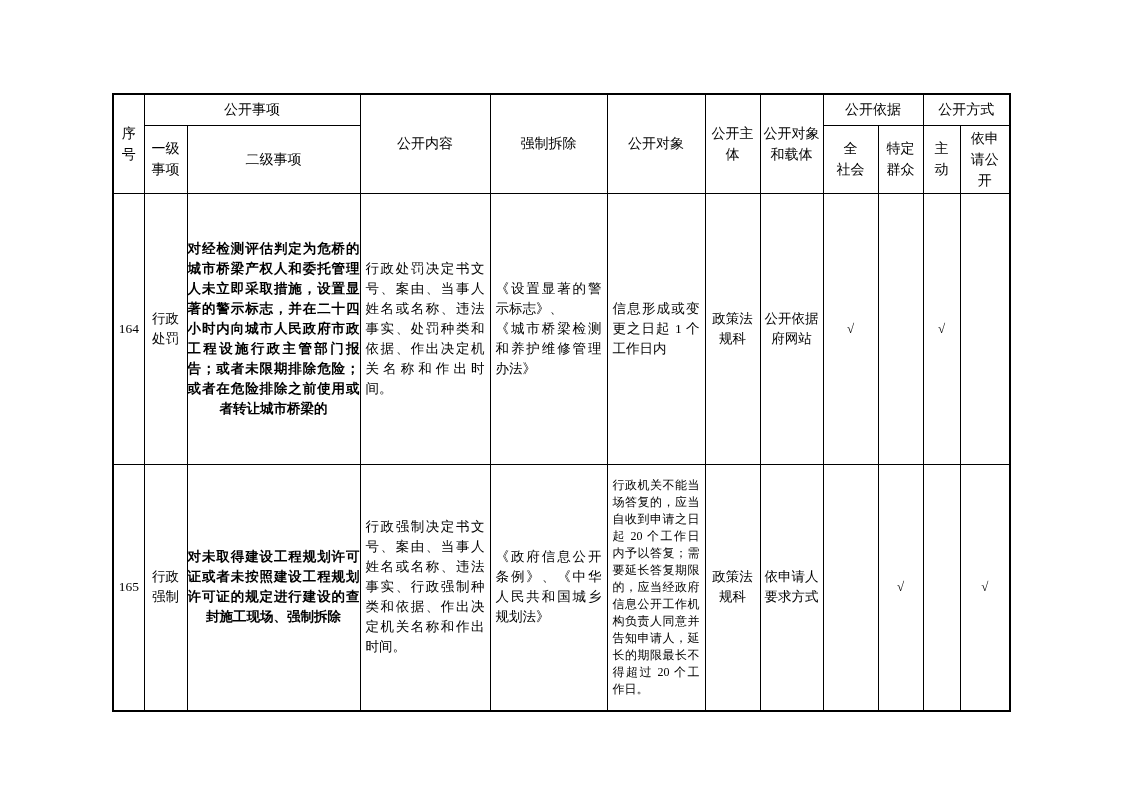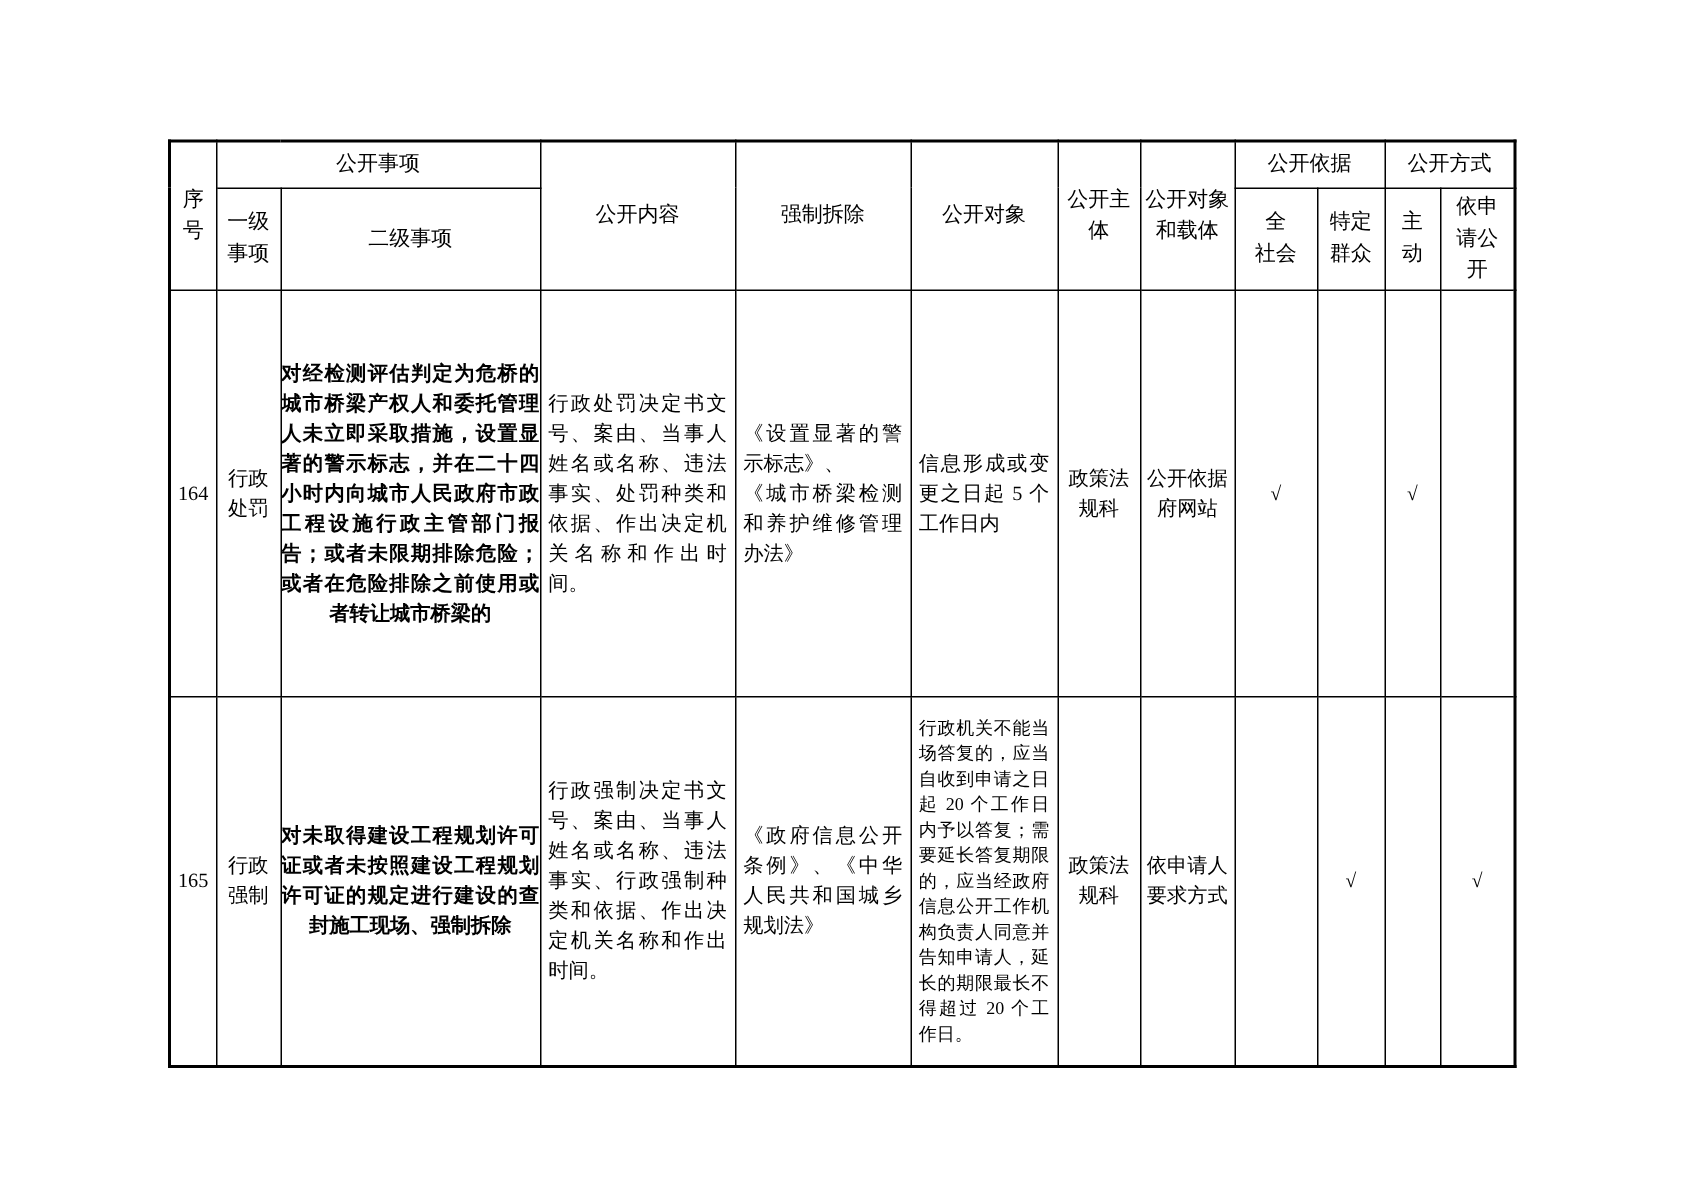--- a/index.html
+++ b/index.html
@@ -85,21 +85,21 @@
     </tr>
 
     <tr class="row164">
       <td>164</td>
       <td class="pre">行政
 处罚</td>
       <td class="jc">对经检测评估判定为危桥的城市桥梁产权人和委托管理人未立即采取措施，设置显著的警示标志，并在二十四小时内向城市人民政府市政工程设施行政主管部门报告；或者未限期排除危险；或者在危险排除之前使用或者转让城市桥梁的</td>
       <td class="jl">行政处罚决定书文号、案由、当事人姓名或名称、违法事实、处罚种类和依据、作出决定机关名称和作出时间。</td>
       <td class="jl pre">《设置显著的警示标志》、
 《城市桥梁检测和养护维修管理办法》</td>
-      <td class="jl">信息形成或变更之日起 5 个工作日内</td>
+      <td class="jl">信息形成或变更之日起 1 个工作日内</td>
       <td class="pre">政策法
 规科</td>
       <td class="pre">公开依据
 府网站</td>
       <td class="check">√</td>
       <td class="check"></td>
       <td class="check">√</td>
       <td class="check"></td>
     </tr>
 

